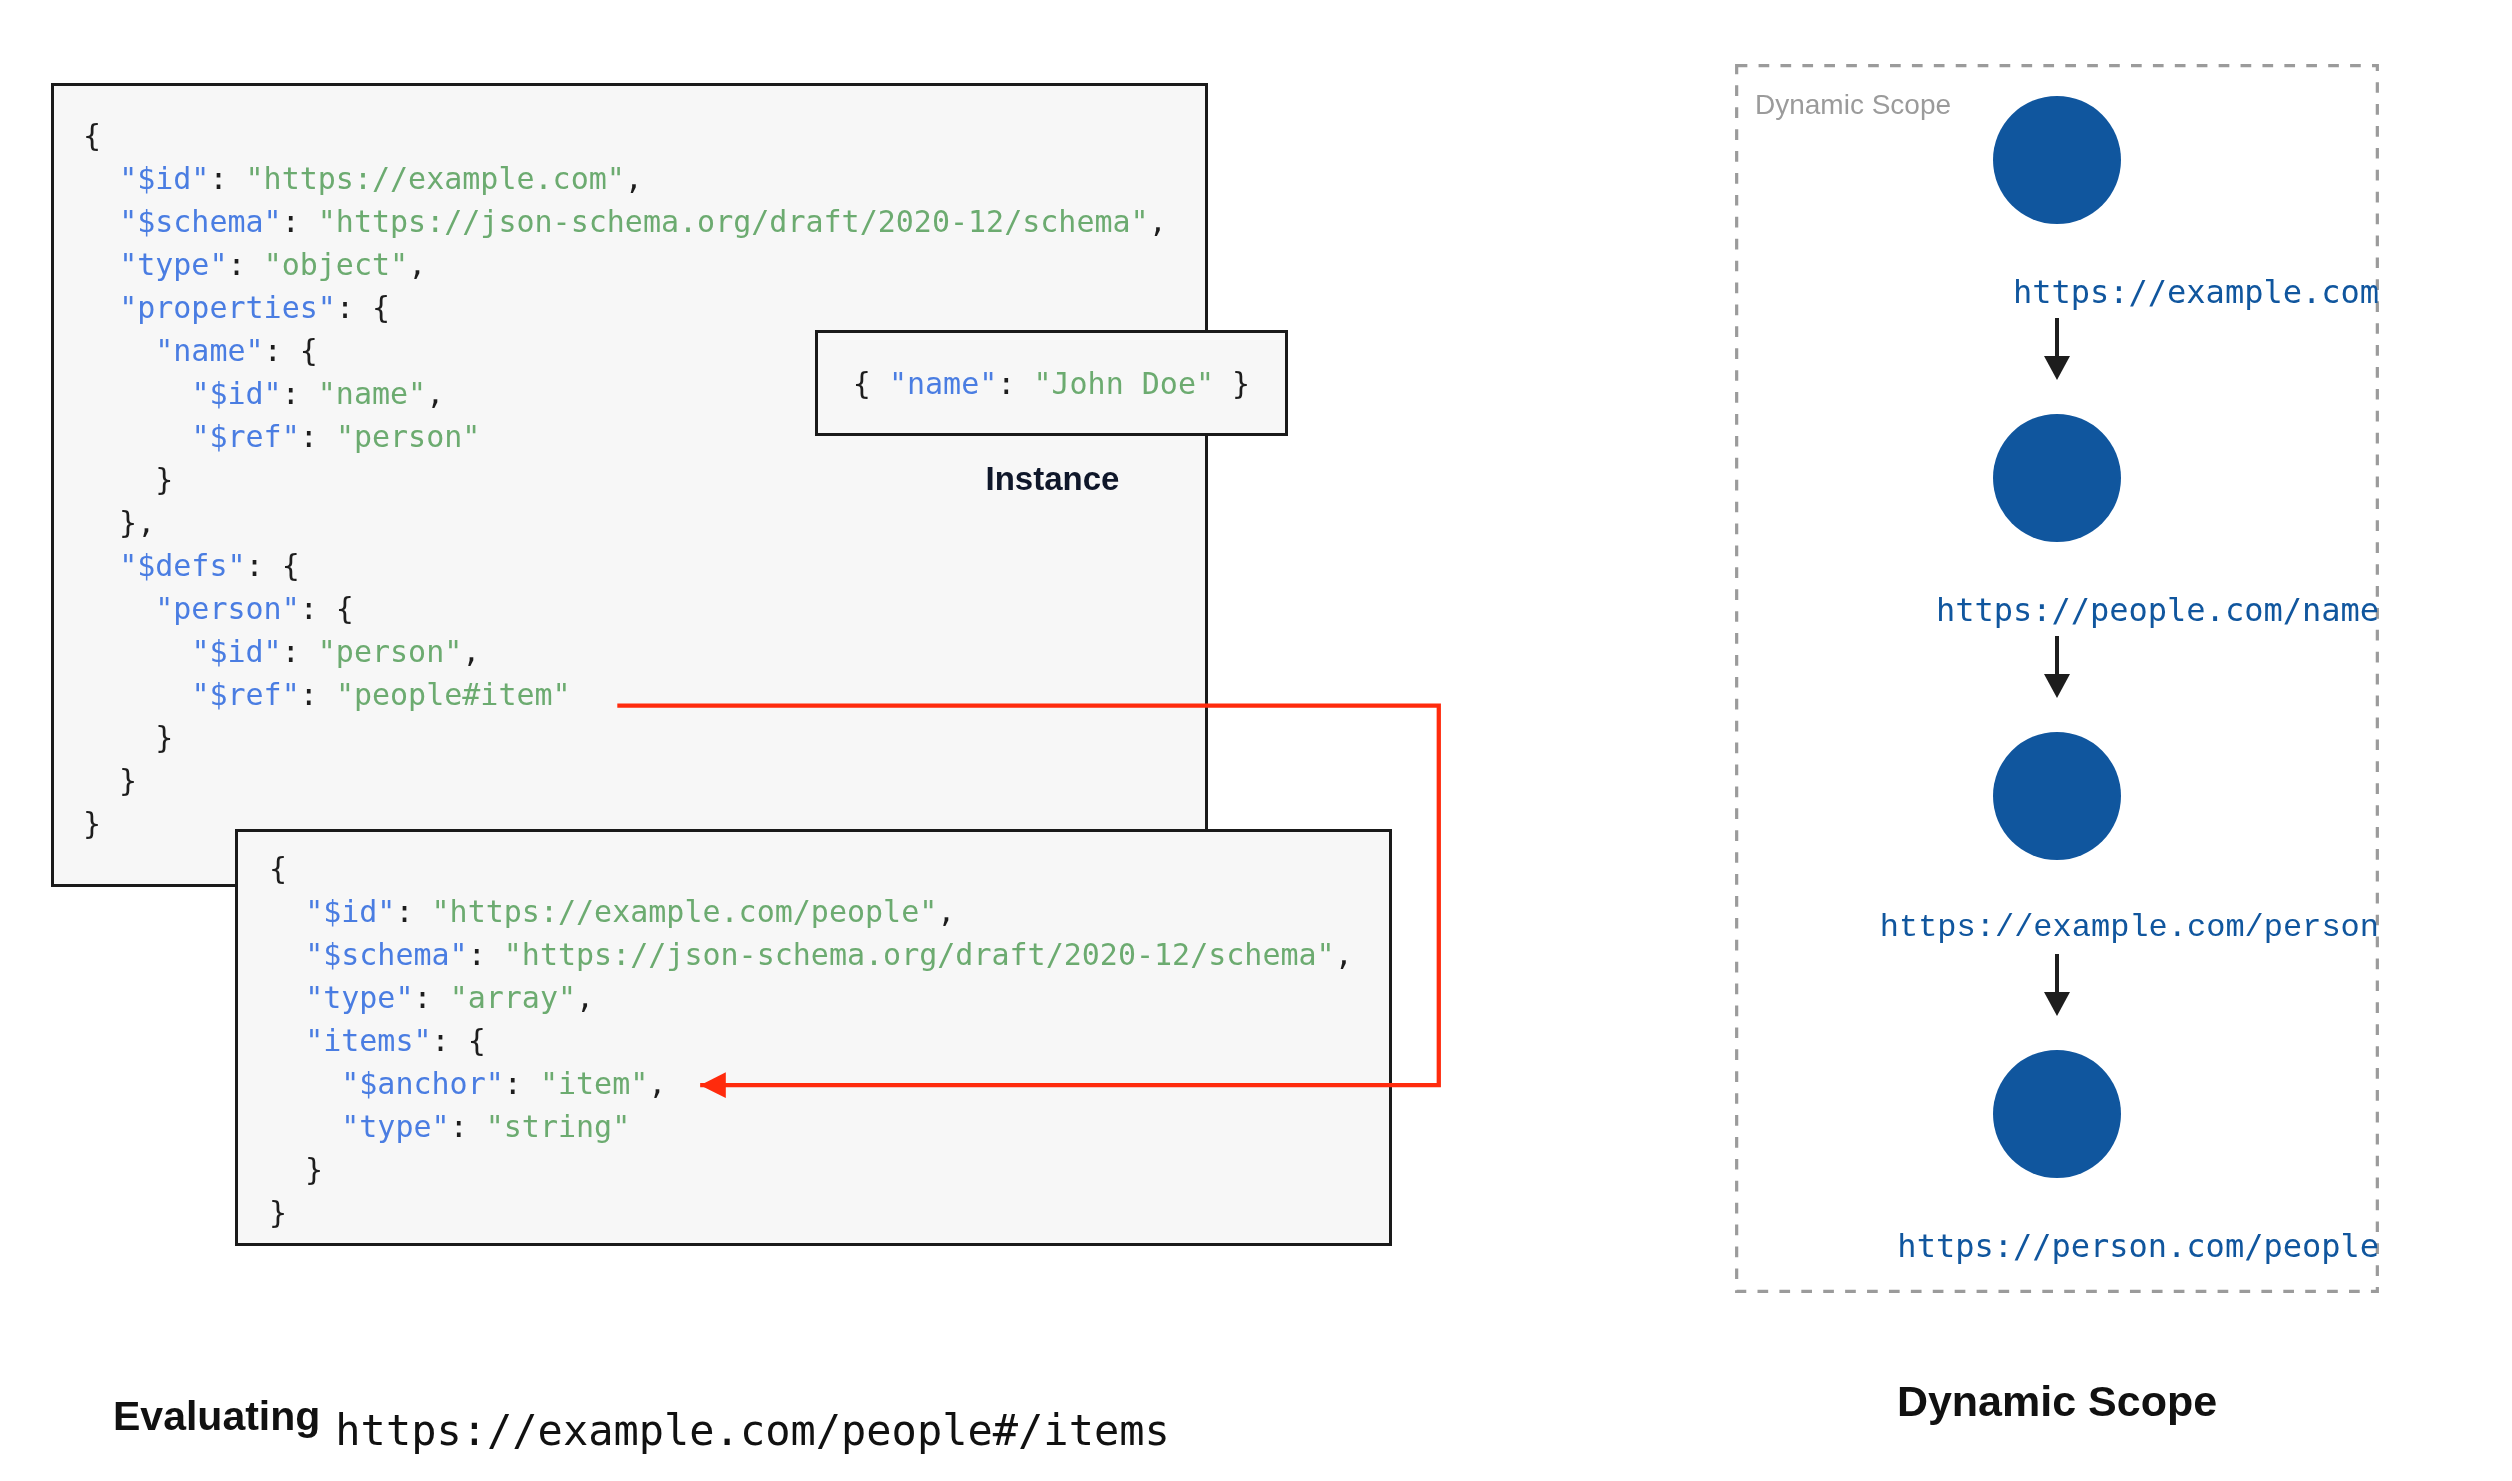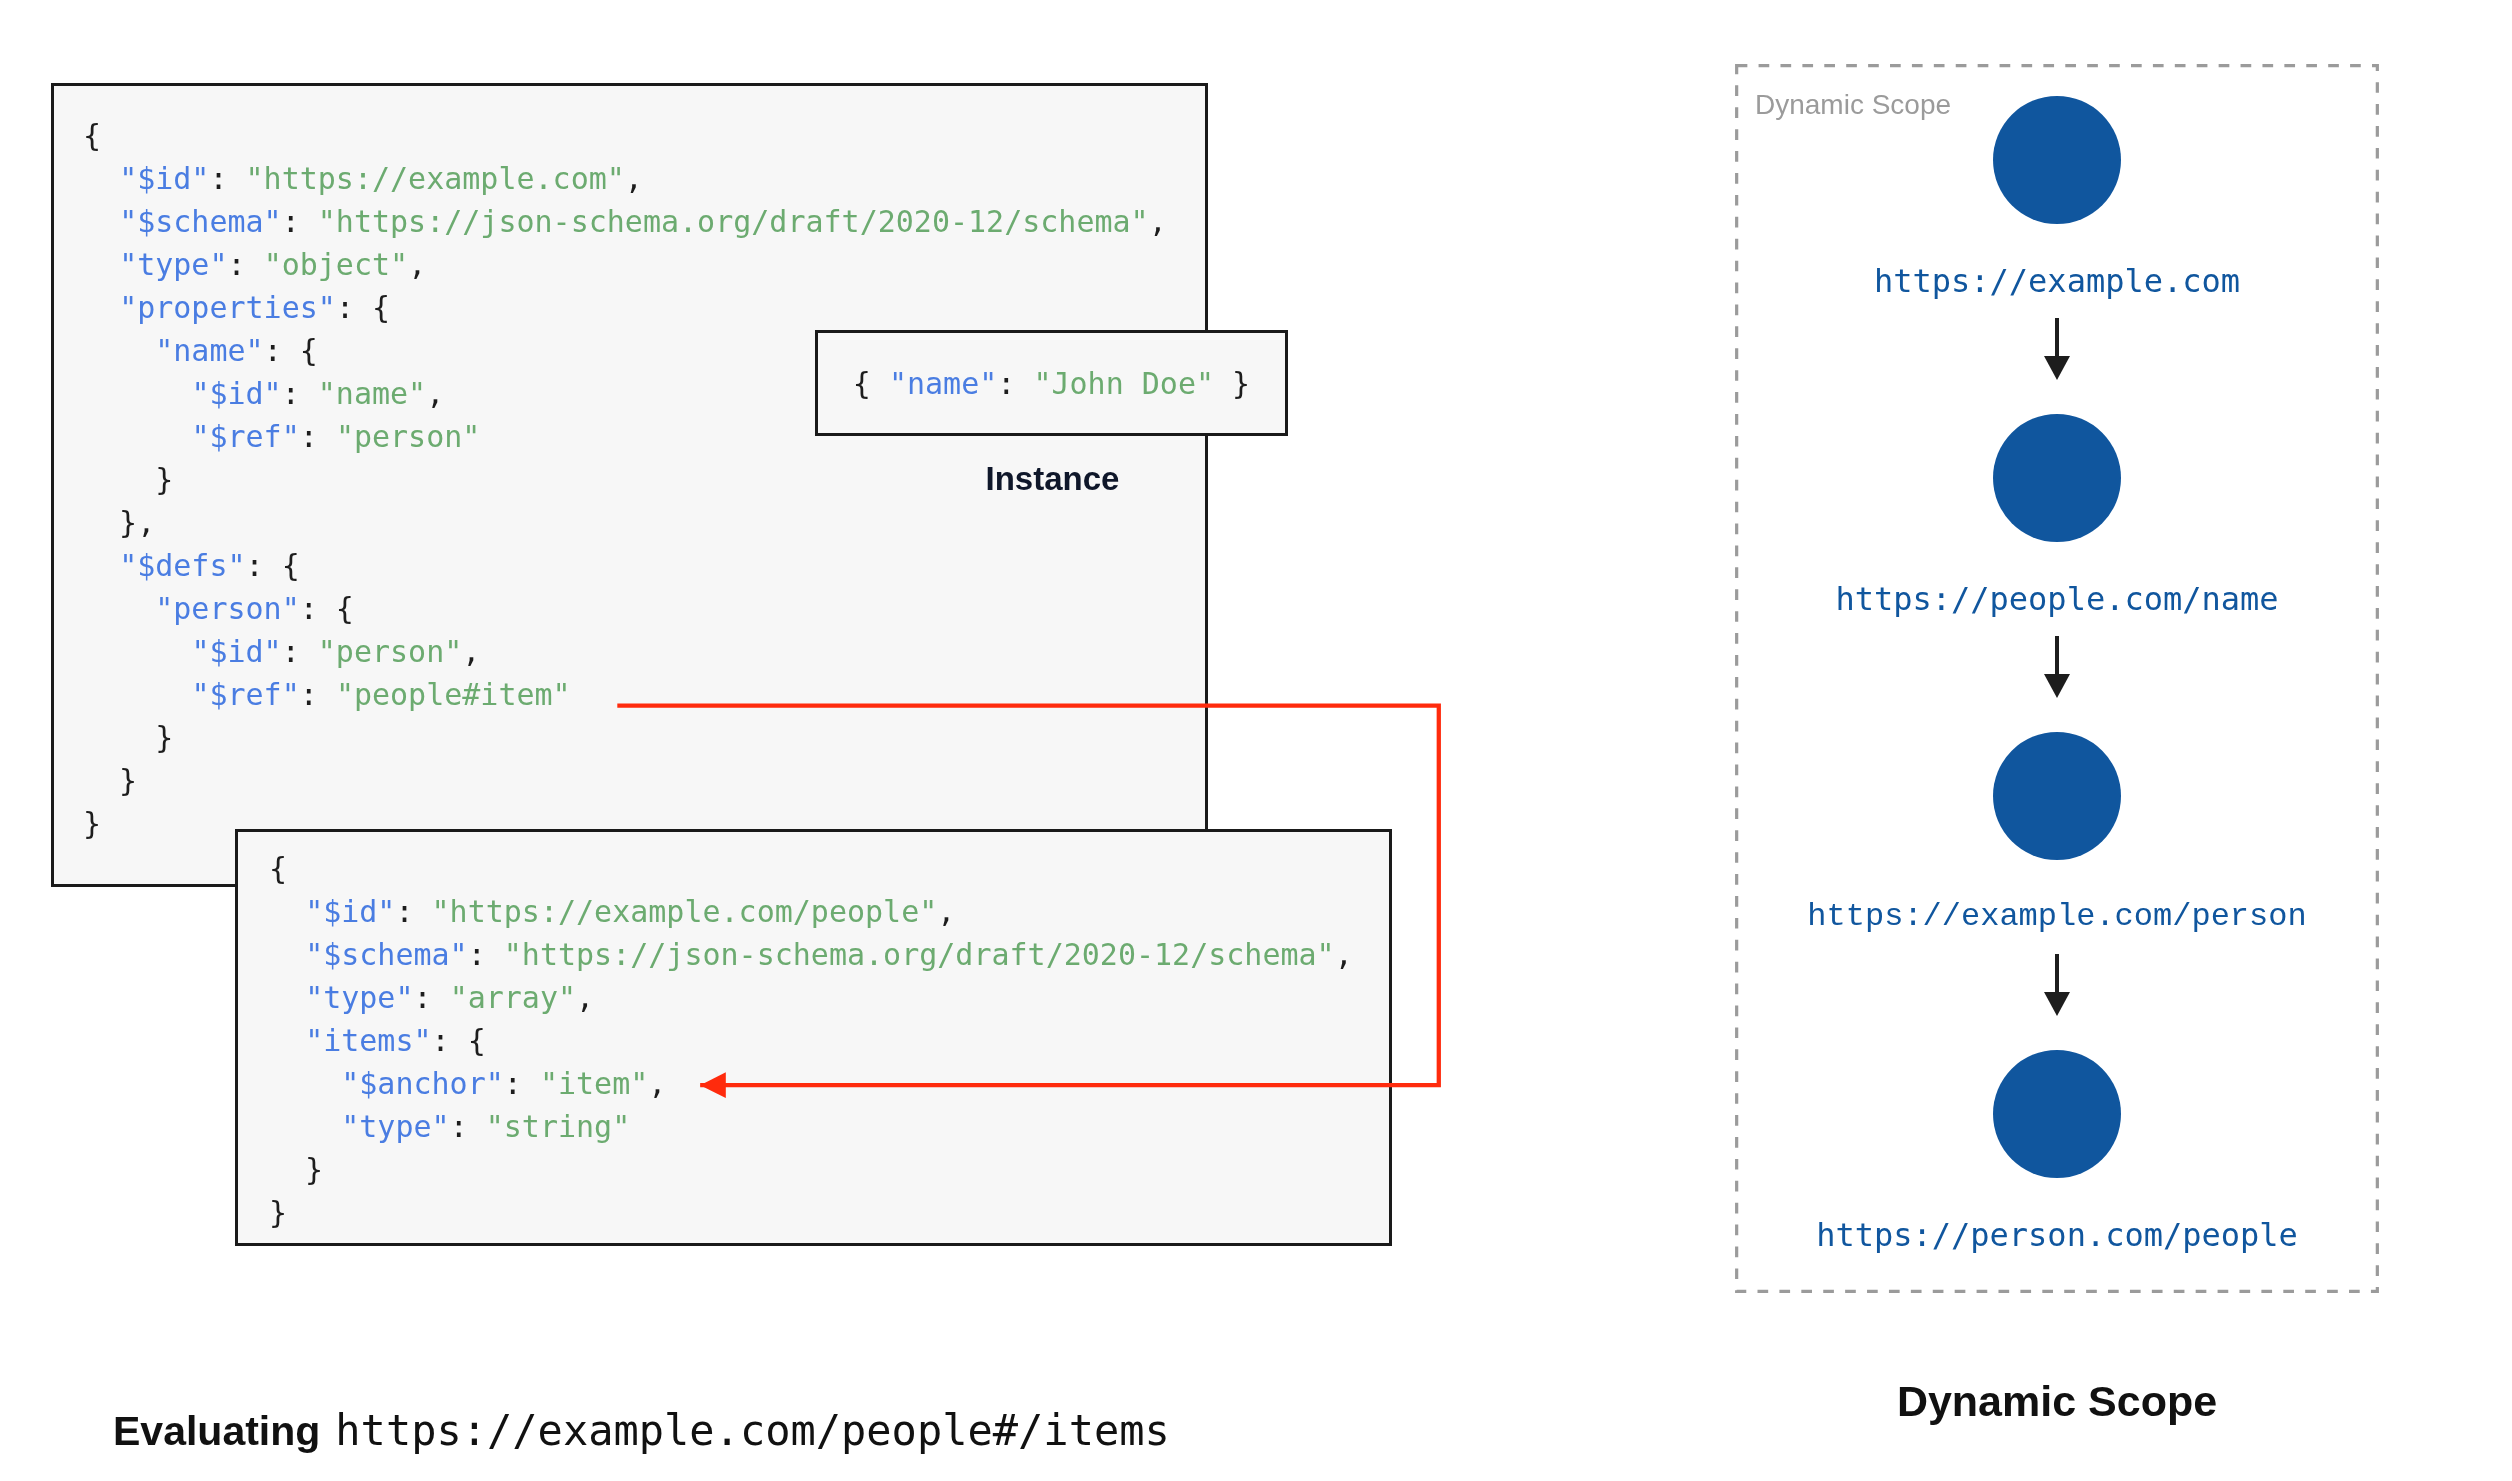--- a/index.html
+++ b/index.html
@@ -28,21 +28,21 @@
   #instance-code{
     font-family:"DejaVu Sans Mono","Liberation Mono",monospace;
     font-size:30px;color:var(--c-punct);white-space:pre;
   }
   #instance-label{
     position:absolute;left:868px;top:460px;width:369px;text-align:center;
     font-weight:bold;font-size:33px;color:#0f172a;
   }
   
   #caption-left{
-    position:absolute;left:113px;top:1377px;display:flex;align-items:flex-end;gap:15px;
+    position:absolute;left:113px;top:1377px;display:flex;align-items:center;gap:15px;
   }
   #caption-left .cap-bold{font-weight:bold;font-size:41px;color:#111;}
   #caption-left .cap-code{
     font-family:"DejaVu Sans Mono","Liberation Mono",monospace;
     font-size:42px;color:#111;margin-top:29px;
   }
   #caption-right{
     position:absolute;left:1735px;top:1377px;width:644px;text-align:center;
     font-weight:bold;font-size:43px;color:#111;
   }
@@ -50,23 +50,23 @@
   #panel-border{position:absolute;left:1735px;top:64px;}
   #panel-border rect{fill:none;stroke:var(--c-gray);stroke-width:6;stroke-dasharray:20 21;}
   #scope-watermark{
     position:absolute;left:1755px;top:89px;font-size:28px;color:var(--c-gray);
   }
   .scope-circle{
     position:absolute;width:128px;height:128px;border-radius:50%;
     background:var(--c-node);
   }
   .scope-label{
-    position:absolute;left:1735px;width:644px;text-align:center;
+    position:absolute;left:1735px;width:644px;text-align:right;
     font-family:"DejaVu Sans Mono","Liberation Mono",monospace;
-    font-size:32px;line-height:38px;color:var(--c-node);
+    font-size:32px;line-height:38px;color:var(--c-node);margin-top:11px;
   }
   .down-arrow{position:absolute;width:26px;height:63px;}
   .down-arrow .shaft{position:absolute;left:10.7px;top:0;width:4.3px;height:40px;background:var(--c-punct);}
   .down-arrow .head{
     position:absolute;left:0;top:38px;width:0;height:0;
     border-left:13px solid transparent;border-right:13px solid transparent;
     border-top:24.6px solid var(--c-punct);
   }
   
   #overlay{position:absolute;left:0;top:0;pointer-events:none;}

